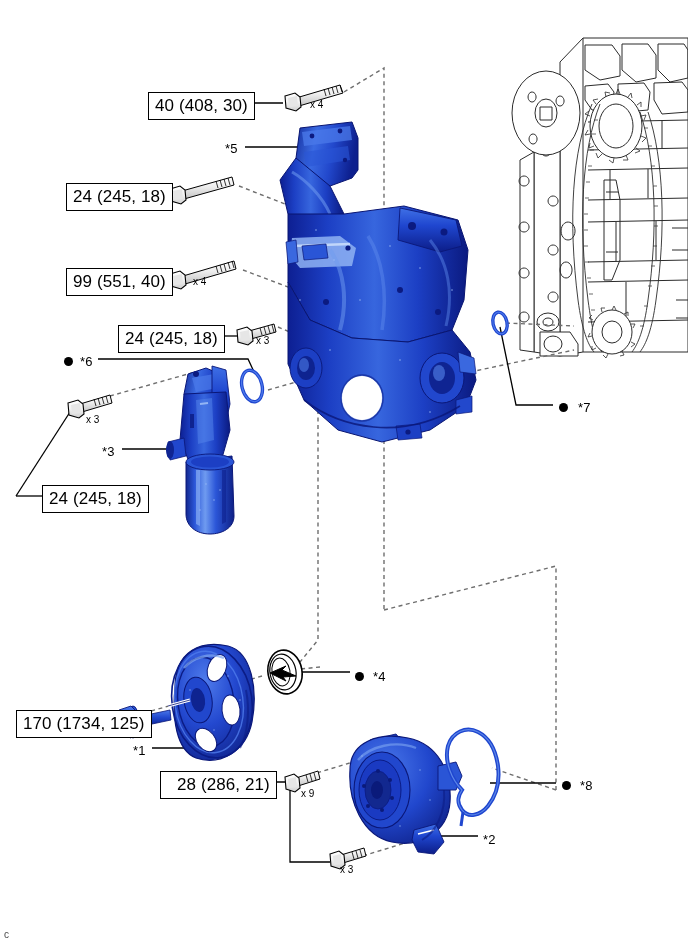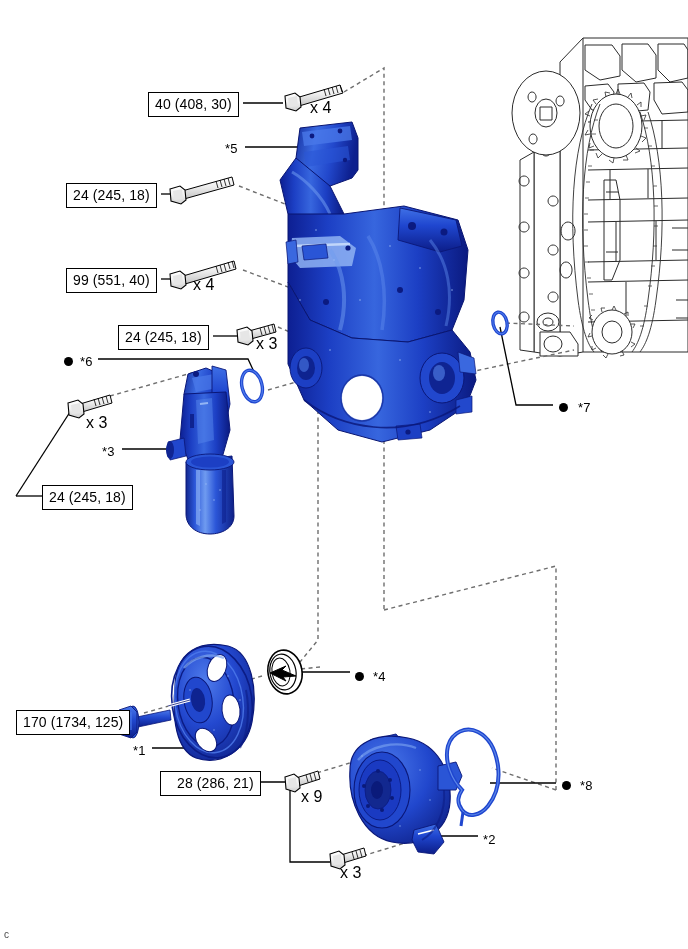--- a/index.html
+++ b/index.html
@@ -23,39 +23,39 @@
     left: 0;
     top: 0;
     width: 688px;
     height: 949px;
   }
   .torque-box {
     position: absolute;
     border: 1.4px solid #000000;
     background: #ffffff;
     color: #000000;
-    font-size: 14px;
+    font-size: 17px;
     line-height: 1;
     padding: 4px 6px 5px 6px;
     white-space: nowrap;
     box-sizing: border-box;
     letter-spacing: 0.1px;
   }
   .ref-label {
     position: absolute;
     color: #000000;
     font-size: 13px;
     line-height: 1;
     white-space: nowrap;
     letter-spacing: 0.2px;
   }
   .qty-label {
     position: absolute;
     color: #000000;
-    font-size: 16px;
+    font-size: 10px;
     line-height: 1;
     white-space: nowrap;
   }
   .bullet-dot {
     position: absolute;
     width: 9px;
     height: 9px;
     border-radius: 50%;
     background: #000000;
   }

